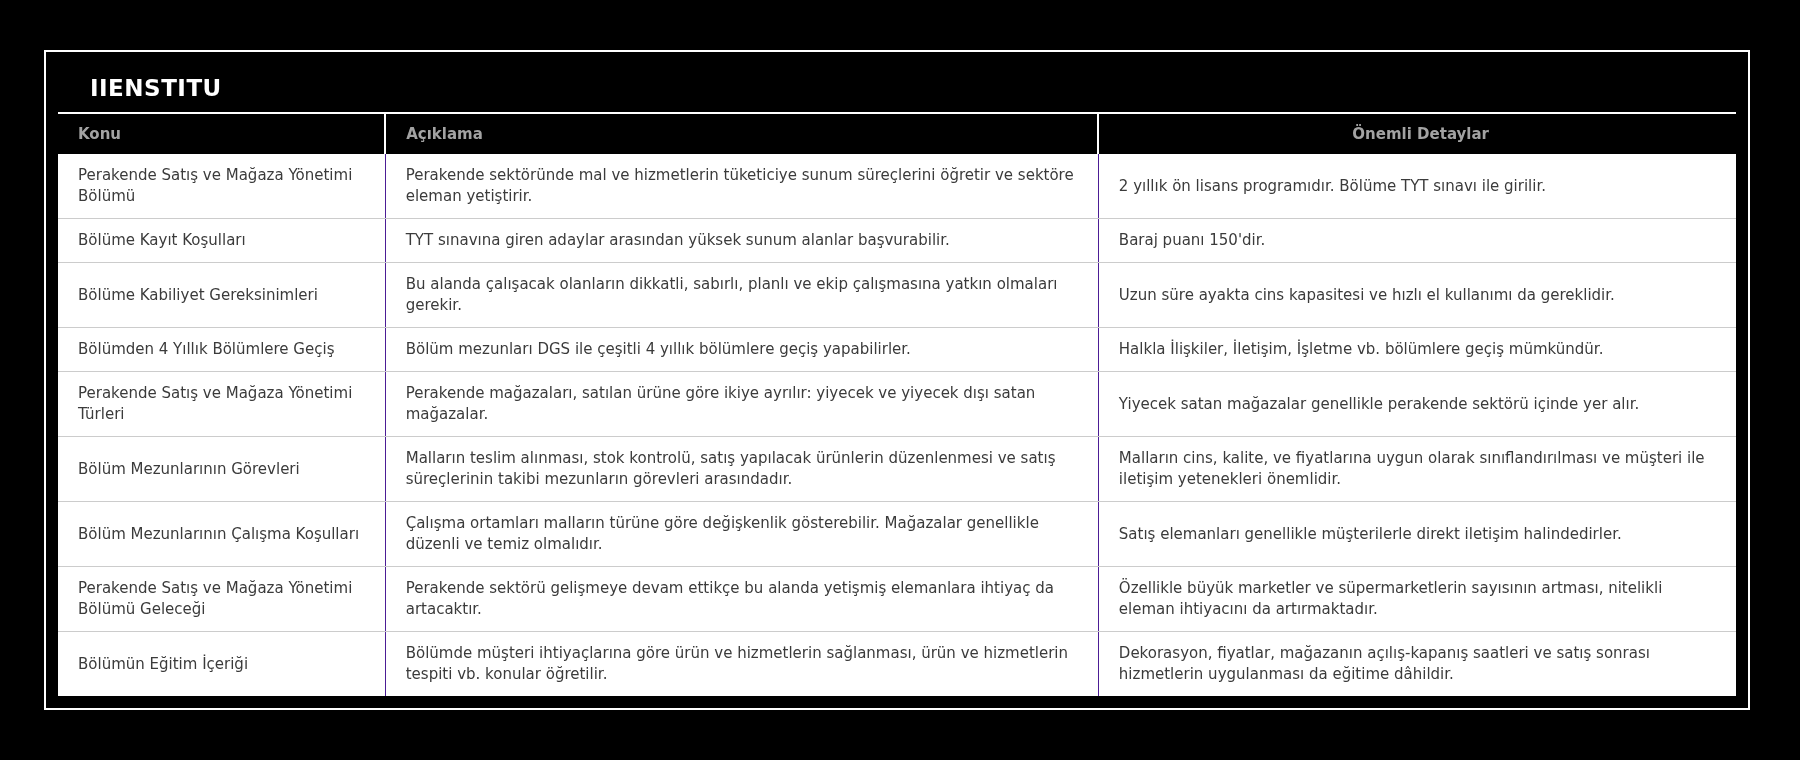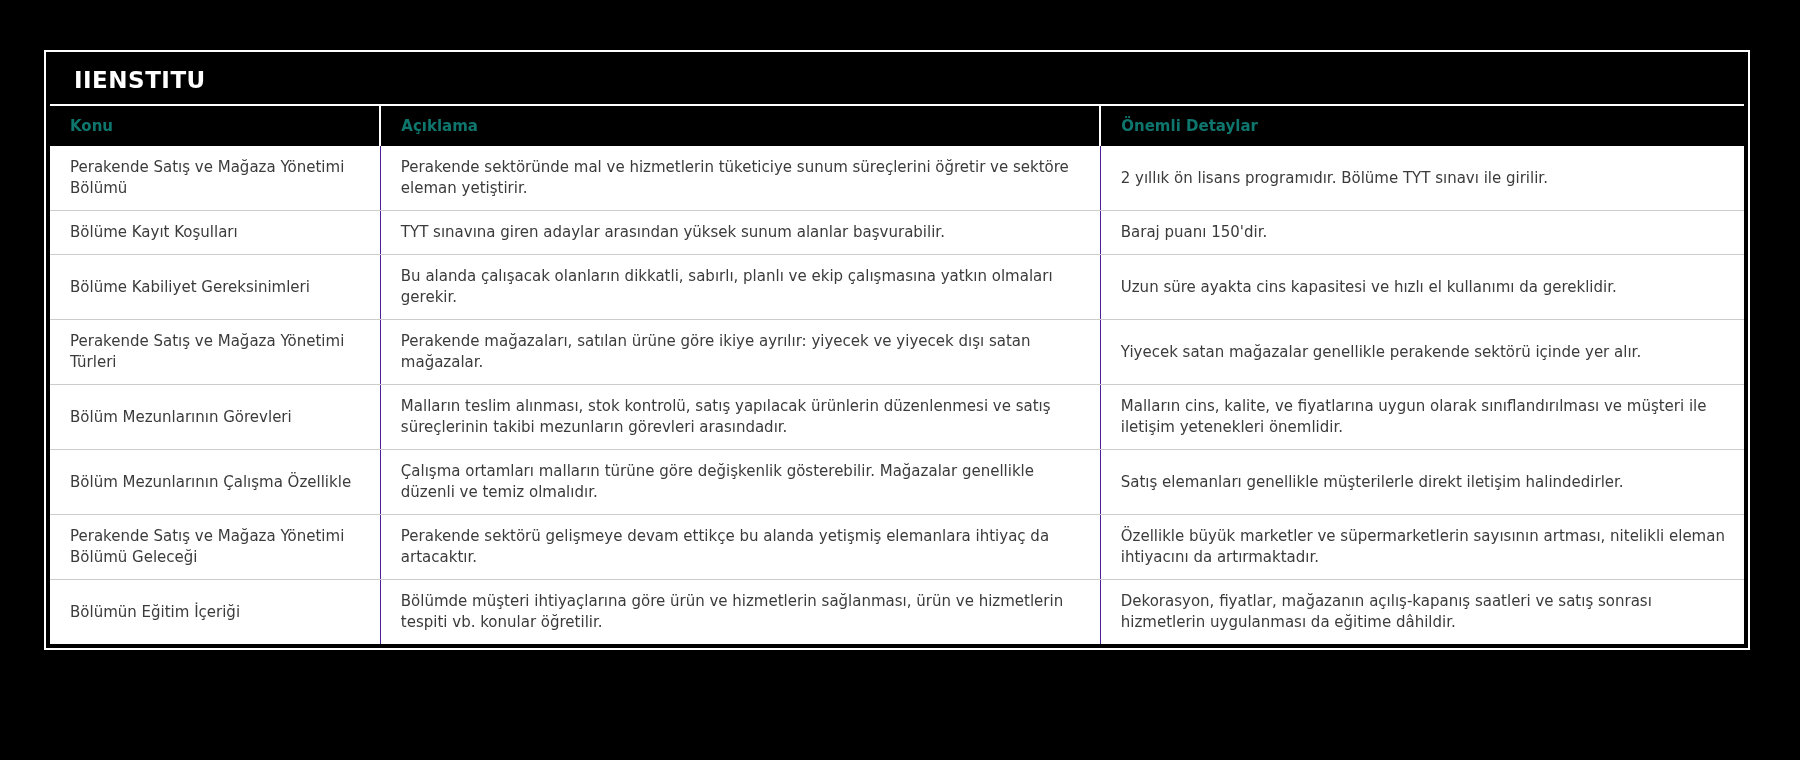--- a/index.html
+++ b/index.html
@@ -1,15 +1,15 @@
 <!DOCTYPE html>
 <html lang="tr"><head>
 <meta charset="utf-8">
 <style>
-  * { margin: 0; padding: 4px; box-sizing: border-box; }
+  * { margin: 0; padding: 12px; box-sizing: border-box; }
   html, body {
     width: 1800px; height: 760px;
     background: #000000;
     font-family: "DejaVu Sans", "Liberation Sans", sans-serif;
     overflow: hidden;
   }
   .table-container {
     position: absolute;
     left: 44px; top: 50px;
     width: 1706px;
@@ -33,28 +33,28 @@
   table.info-table {
     width: 100%;
     border-collapse: collapse;
     table-layout: fixed;
   }
   table.info-table col.c1 { width: 19.5%; }
   table.info-table col.c2 { width: 42.5%; }
   table.info-table col.c3 { width: 38%; }
   table.info-table thead th {
     background: #000000;
-    color: #0f766e;
+    color: #a3a3a3;
     font-size: 15px;
     font-weight: 700;
     text-align: left;
     padding: 11px 14px 11px 20px;
     border-right: 2px solid #ffffff;
   }
-  table.info-table thead th:last-child { border-right: none; }
+  table.info-table thead th:last-child { border-right: none; text-align: center; }
   table.info-table tbody td {
     background: #ffffff;
     color: #3b3b3b;
     font-size: 15px;
     line-height: 21px;
     vertical-align: middle;
     padding: 11px 16px 11px 20px;
     border-right: 1px solid #4c1d95;
     border-bottom: 1px solid #cccccc;
   }
@@ -91,31 +91,36 @@
         <td>Bölüme Kayıt Koşulları</td>
         <td>TYT sınavına giren adaylar arasından yüksek sunum alanlar başvurabilir.</td>
         <td>Baraj puanı 150'dir.</td>
       </tr>
       <tr>
         <td>Bölüme Kabiliyet Gereksinimleri</td>
         <td>Bu alanda çalışacak olanların dikkatli, sabırlı, planlı ve ekip çalışmasına yatkın olmaları gerekir.</td>
         <td>Uzun süre ayakta cins kapasitesi ve hızlı el kullanımı da gereklidir.</td>
       </tr>
       <tr>
+        <td>Bölümden 4 Yıllık Bölümlere Geçiş</td>
+        <td>Bölüm mezunları DGS ile çeşitli 4 yıllık bölümlere geçiş yapabilirler.</td>
+        <td>Halkla İlişkiler, İletişim, İşletme vb. bölümlere geçiş mümkündür.</td>
+      </tr>
+      <tr>
         <td>Perakende Satış ve Mağaza Yönetimi Türleri</td>
         <td>Perakende mağazaları, satılan ürüne göre ikiye ayrılır: yiyecek ve yiyecek dışı satan mağazalar.</td>
         <td>Yiyecek satan mağazalar genellikle perakende sektörü içinde yer alır.</td>
       </tr>
       <tr>
         <td>Bölüm Mezunlarının Görevleri</td>
         <td>Malların teslim alınması, stok kontrolü, satış yapılacak ürünlerin düzenlenmesi ve satış süreçlerinin takibi mezunların görevleri arasındadır.</td>
         <td>Malların cins, kalite, ve fiyatlarına uygun olarak sınıflandırılması ve müşteri ile iletişim yetenekleri önemlidir.</td>
       </tr>
       <tr>
-        <td>Bölüm Mezunlarının Çalışma Özellikle</td>
+        <td>Bölüm Mezunlarının Çalışma Koşulları</td>
         <td>Çalışma ortamları malların türüne göre değişkenlik gösterebilir. Mağazalar genellikle düzenli ve temiz olmalıdır.</td>
         <td>Satış elemanları genellikle müşterilerle direkt iletişim halindedirler.</td>
       </tr>
       <tr>
         <td>Perakende Satış ve Mağaza Yönetimi Bölümü Geleceği</td>
         <td>Perakende sektörü gelişmeye devam ettikçe bu alanda yetişmiş elemanlara ihtiyaç da artacaktır.</td>
         <td>Özellikle büyük marketler ve süpermarketlerin sayısının artması, nitelikli eleman ihtiyacını da artırmaktadır.</td>
       </tr>
       <tr>
         <td>Bölümün Eğitim İçeriği</td>

